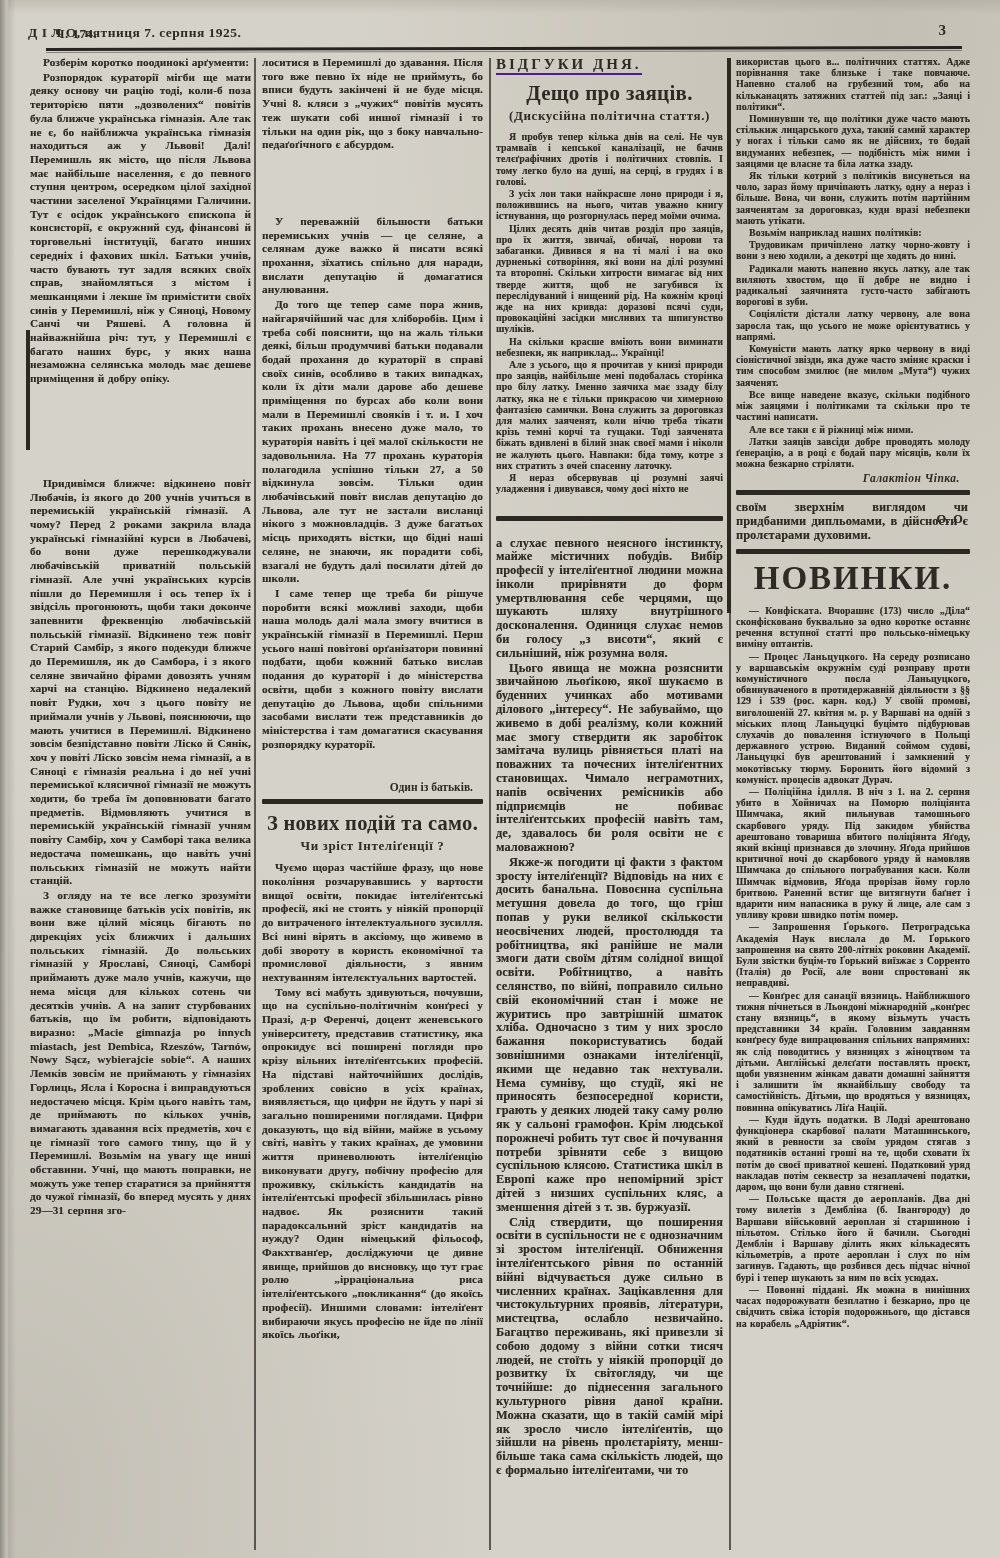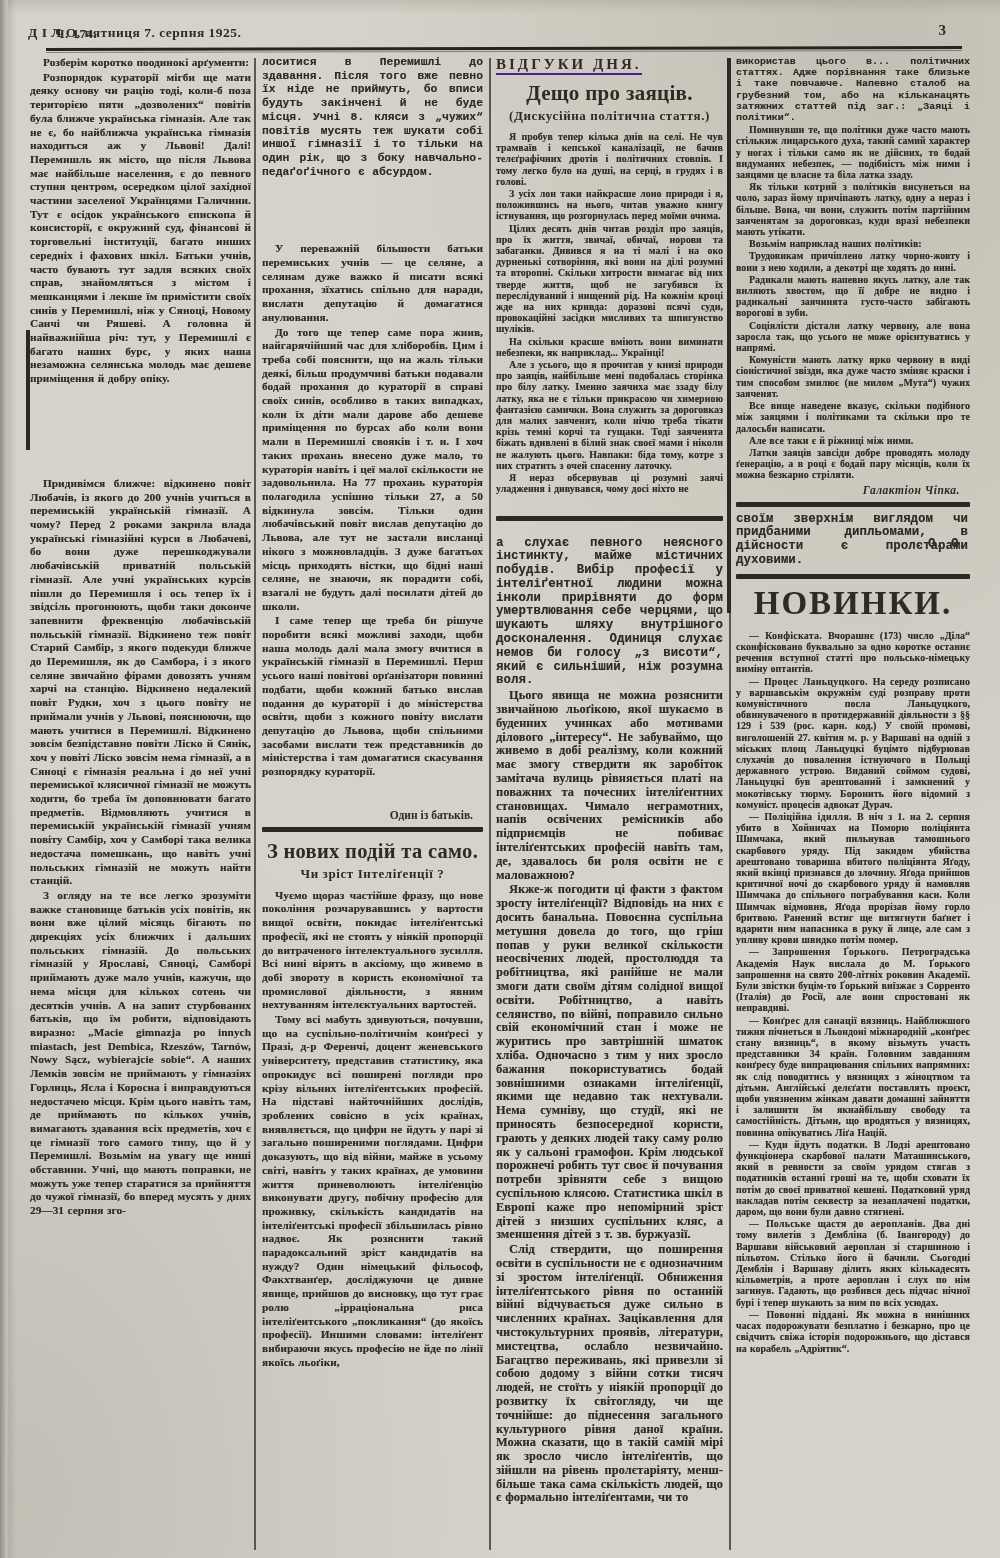--- a/index.html
+++ b/index.html
@@ -31,21 +31,21 @@
   #col2{left:262px;width:221px;}
   #col3{left:496px;width:227px;}
   #col4{left:736px;width:234px;}
   
   .para{margin:0 0 1px;font-weight:700;text-align:justify;text-indent:13px;
         word-spacing:.6px;letter-spacing:.1px;color:#2e2a24;
         text-shadow:.2px .2px 0 rgba(46,42,36,.45);}
   .para.normal{font-size:11.2px;line-height:13.7px;}
   .para.fine{font-size:9.8px;line-height:11.2px;}
   .para.large{font-size:12.3px;line-height:13.8px;}
-  .para.noindent{text-indent:0;font-family:Liberation Mono, monospace;}
+  .para.noindent{text-indent:0;}
   .para.split{position:relative;padding-right:2px;}
   .para .rt{position:absolute;right:4px;bottom:16px;font-weight:700;}
   .news .lead{letter-spacing:.3px;}
   .hl{font-weight:700;text-align:center;}
   .hl-mega{font-size:33px;letter-spacing:2px;margin:6px 0 8px;}
   .hl-xl{font-size:20.5px;margin:8px 0 3px;letter-spacing:.3px;}
   .hl-lg{font-size:21px;margin:4px 0 2px;letter-spacing:.3px;}
   .hl-sub{font-size:13px;margin:1px 0 7px;letter-spacing:.6px;}
   .hl-section{text-align:left;font-size:15px;letter-spacing:3px;margin:0 0 8px;}
   .hl-section span{border-bottom:2px solid #4c1d95;padding-bottom:1px;}
@@ -114,21 +114,21 @@
   </div>
 <div class="col" id="col4">
     <p class="para fine noindent">використав цього в... політичних статтях. Адже порівнання таке близьке і таке повчаюче. Напевно сталоб на грубезний том, або на кільканацять затяжних статтей під заг.: „Заяці і політики“.</p>
     <p class="para fine">Поминувши те, що політики дуже часто мають стількиж лицарського духа, такий самий характер у ногах і тільки само як не дійсних, то бодай видуманих небезпек, — подібність між ними і заяцями це власне та біла латка ззаду.</p>
     <p class="para fine">Як тільки котрий з політиків висунеться на чоло, зараз йому причіпають латку, одну а нераз і більше. Вона, чи вони, служить потім партійним заяченятам за дороговказ, куди вразі небезпеки мають утікати.</p>
     <p class="para fine">Возьмім наприклад наших політиків:</p>
     <p class="para fine">Трудовикам причіплено латку чорно-жовту і вони з нею ходили, а декотрі ще ходять до нині.</p>
     <p class="para fine">Радикали мають напевно якусь латку, але так виляють хвостом, що її добре не видно і радикальні заячинята густо-часто забігають ворогові в зуби.</p>
     <p class="para fine">Соціялісти дістали латку червону, але вона заросла так, що усього не може орієнтуватись у напрямі.</p>
     <p class="para fine">Комуністи мають латку ярко червону в виді сіоністичної звізди, яка дуже часто зміняє краски і тим способом змилює (не милом „Мута“) чужих заяченят.</p>
-    <p class="para fine">Все вище наведене вказує, скільки подібного між заяцями і політиками та скільки про те далосьби написати.</p>
+    <p class="para fine">Все вище наведене вказує, скільки подібного між заяцями і політиками та скільки про те частині написати.</p>
     <p class="para fine">Але все таки є й ріжниці між ними.</p>
     <p class="para fine">Латки заяців завсіди добре проводять молоду ґенерацію, а в році є бодай пару місяців, коли їх можна безкарно стріляти.</p>
     <div class="byline italic">Галактіон Чіпка.</div>
     <div class="divider thick"></div>
     <p class="para split large noindent">своїм зверхнім виглядом чи придбаними дипльомами, в дійсности є пролєтарами духовими.<span class="rt">О. О.</span></p>
     <div class="divider thick"></div>
     <div class="hl hl-mega">НОВИНКИ.</div>
     <p class="para fine news"><b class="lead">— Конфіската. </b>Вчорашнє (173) число „Діла“ сконфісковано буквально за одно коротке останнє речення вступної статті про польсько-німецьку виміну оптантів.</p>
     <p class="para fine news"><b class="lead">— Процес Ланьцуцкого. </b>На середу розписано у варшавськім окружнім суді розправу проти комуністичного посла Ланьцуцкого, обвинуваченого в протидержавній діяльности з §§ 129 і 539 (рос. карн. код.) У своїй промові, виголошеній 27. квітня м. р. у Варшаві на одній з міських площ Ланьцуцкі буцімто підбурював слухачів до повалення істнуючого в Польщі державного устрою. Виданий соймом судові, Ланьцуцкі був арештований і замкнений у мокотівську тюрму. Боронить його відомий з комуніст. процесів адвокат Дурач.</p>
     <p class="para fine news"><b class="lead">— Поліційна ідилля. </b>В ніч з 1. на 2. серпня убито в Хойничах на Поморю поліціянта Шимчака, який пильнував тамошнього скарбового уряду. Під закидом убийства арештовано товариша вбитого поліціянта Яґоду, який вкінці признався до злочину. Яґода прийшов критичної ночі до скарбового уряду й намовляв Шимчака до спільного пограбування каси. Коли Шимчак відмовив, Яґода прорізав йому горло бритвою. Ранений встиг ще витягнути баґнет і вдарити ним напасника в руку й лице, але сам з упливу крови швидко потім помер.</p>

